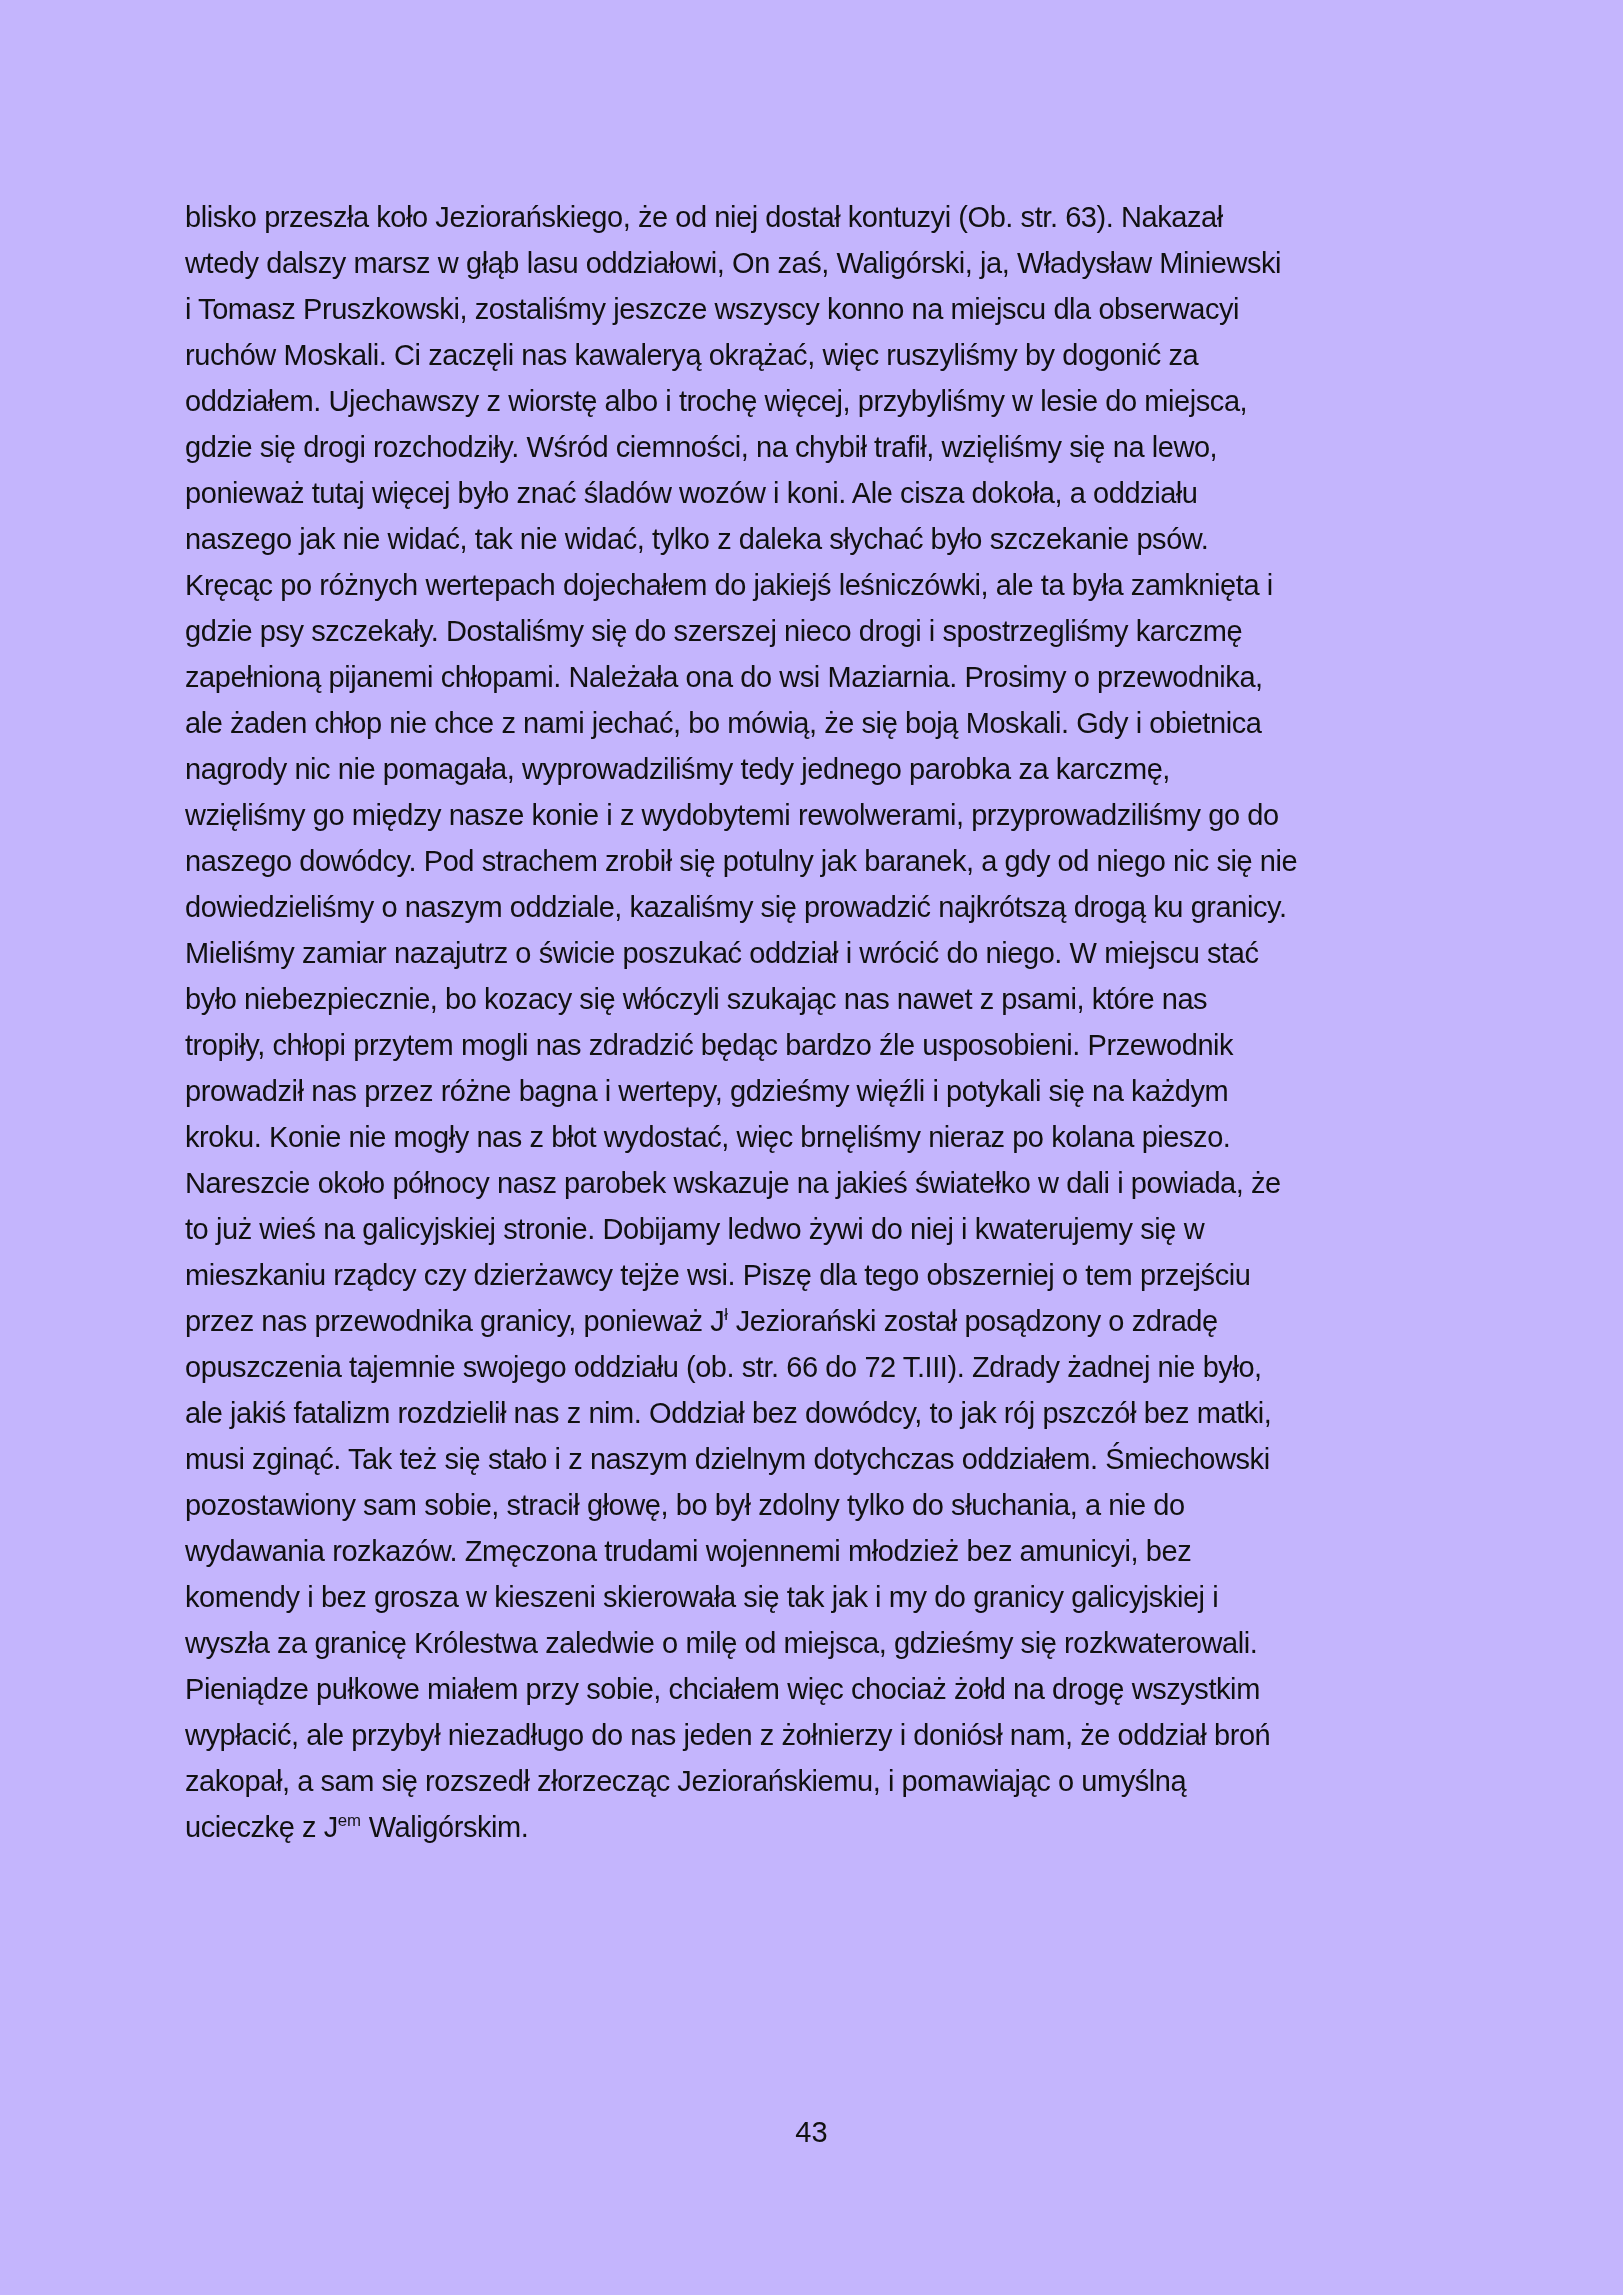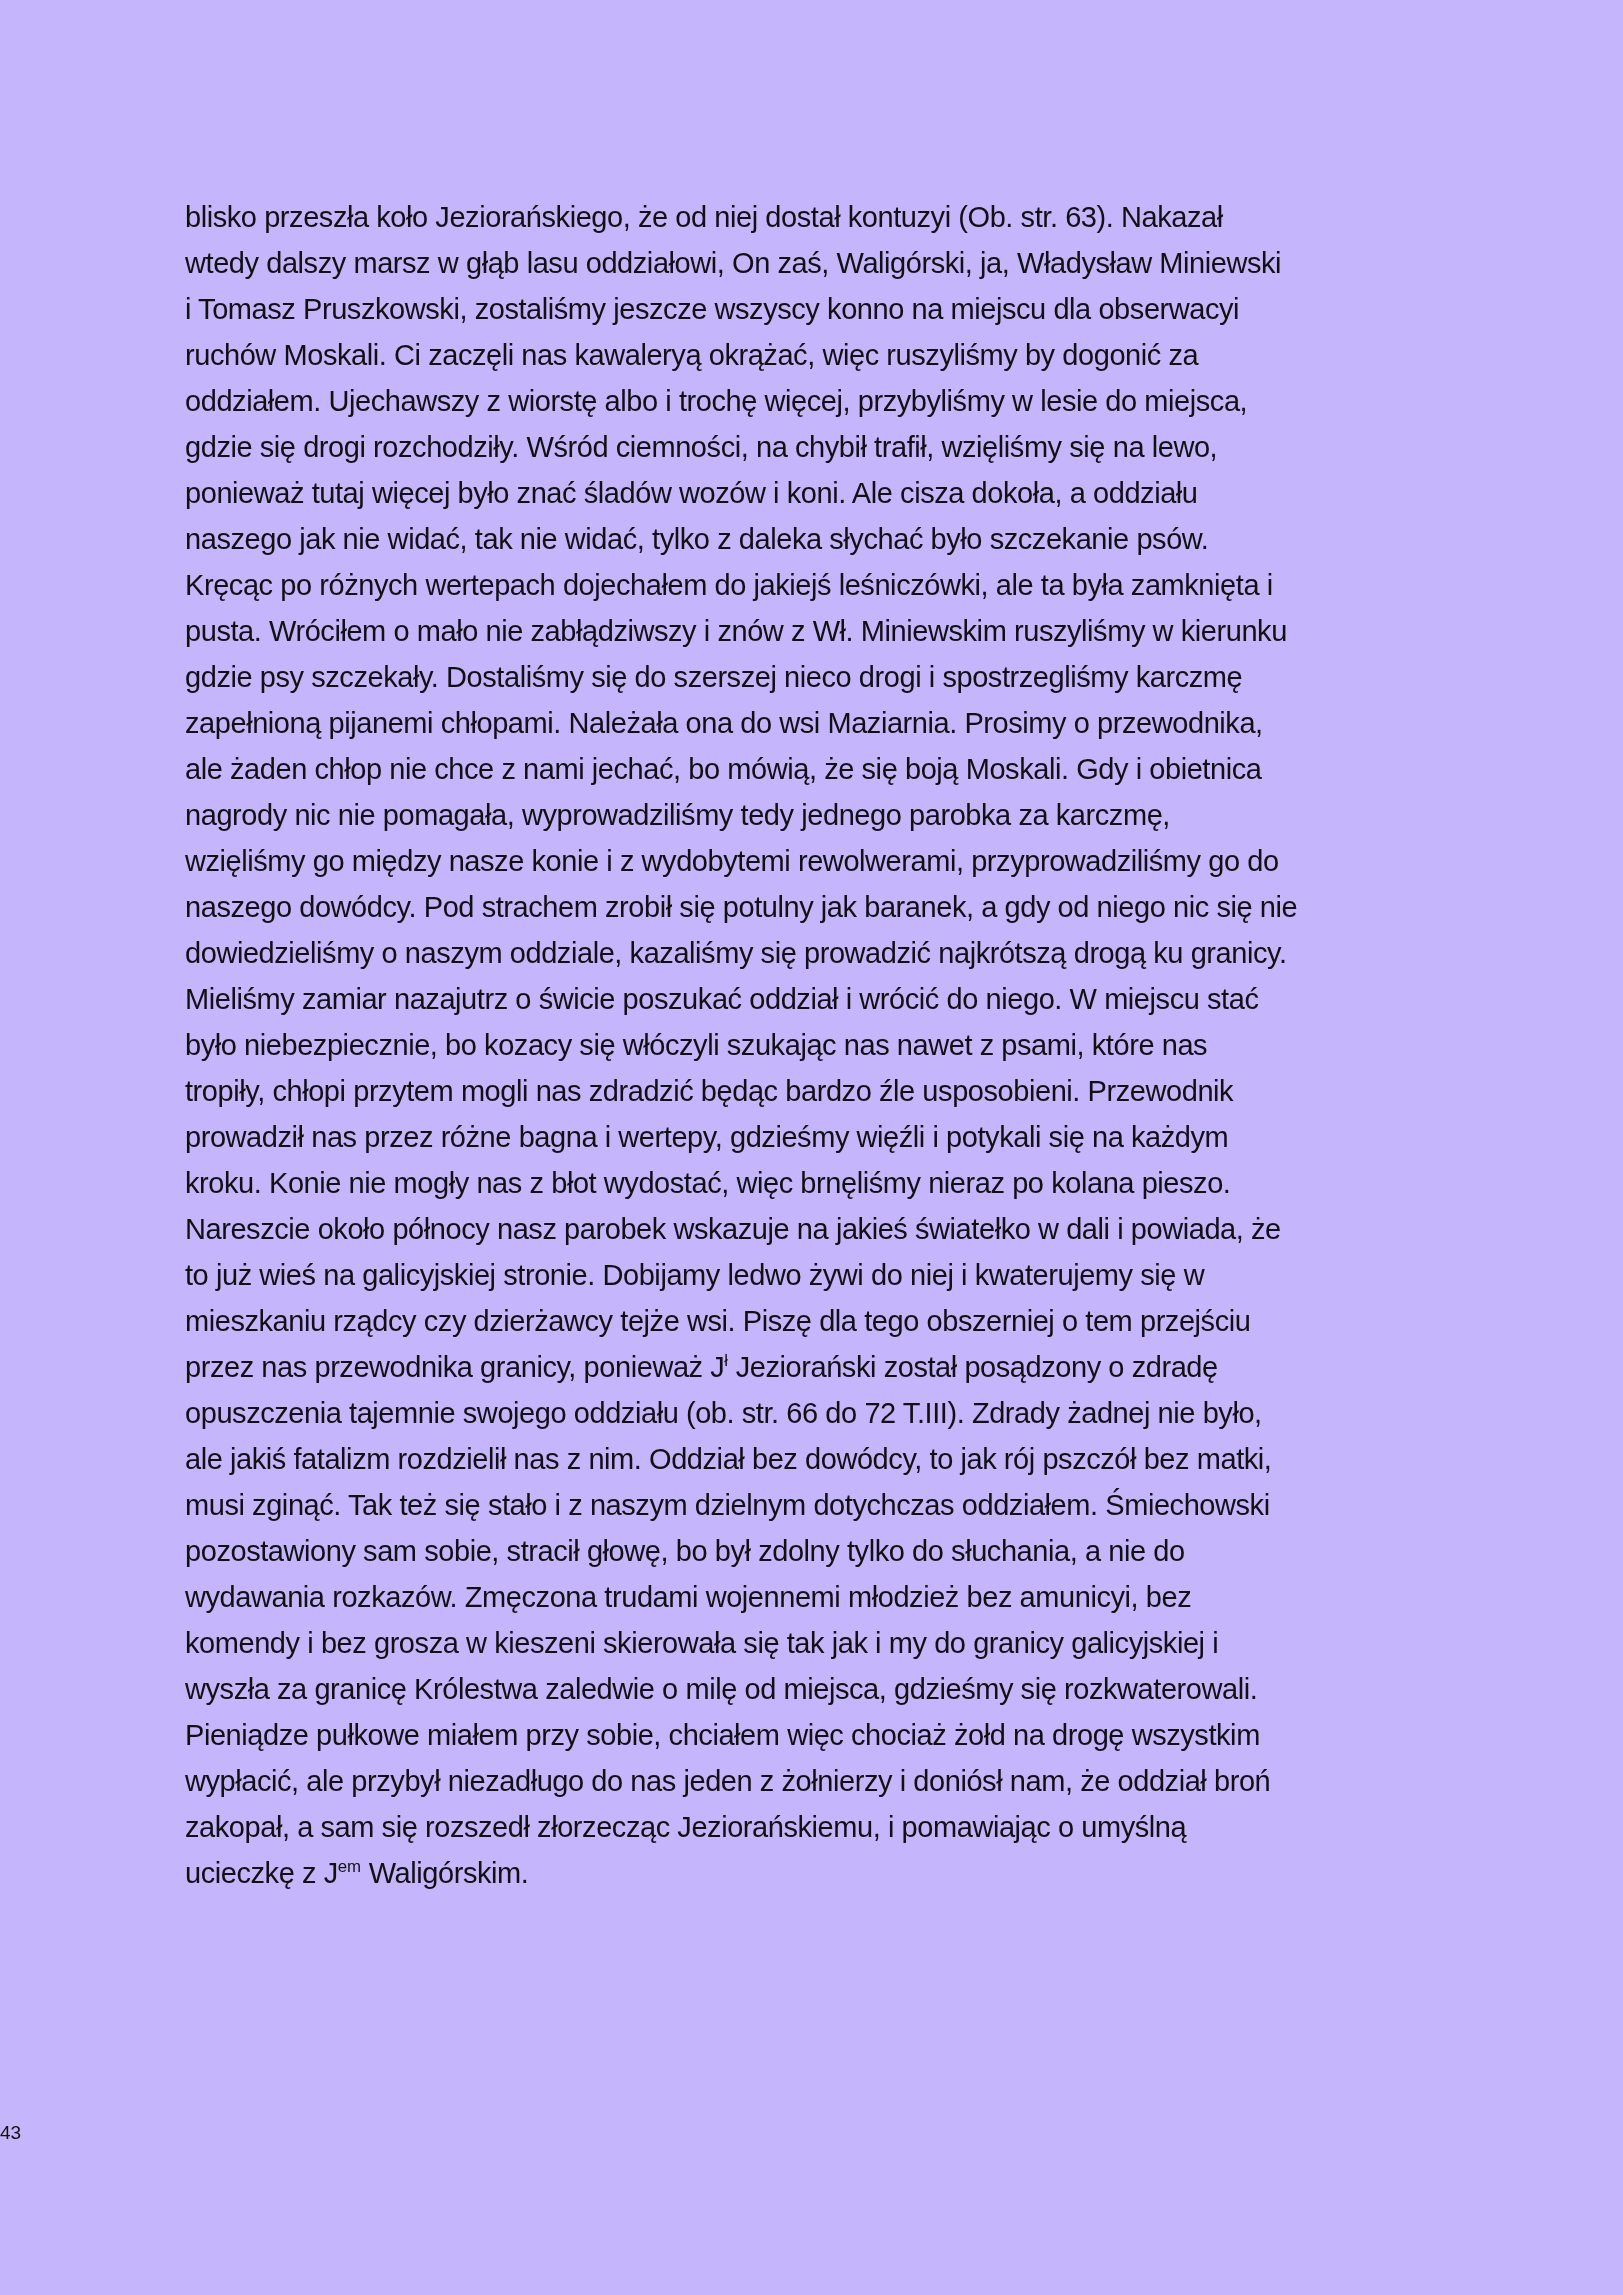--- a/index.html
+++ b/index.html
@@ -33,40 +33,39 @@
     font-size: 0.58em;
     vertical-align: super;
     line-height: 0;
     letter-spacing: 0;
   }
   .page-number {
     position: absolute;
     left: 0;
     top: 2114px;
     width: 100%;
-    text-align: left;
-    font-size: 19px;
+    text-align: center;
+    font-size: 29px;
     line-height: 37px;
   }
 </style>
 </head>
 <body>
 
 <div class="page">
   <div class="body-text">
       <div class="line">blisko przeszła koło Jeziorańskiego, że od niej dostał kontuzyi (Ob. str. 63). Nakazał</div>
       <div class="line">wtedy dalszy marsz w głąb lasu oddziałowi, On zaś, Waligórski, ja, Władysław Miniewski</div>
       <div class="line">i Tomasz Pruszkowski, zostaliśmy jeszcze wszyscy konno na miejscu dla obserwacyi</div>
       <div class="line">ruchów Moskali. Ci zaczęli nas kawaleryą okrążać, więc ruszyliśmy by dogonić za</div>
       <div class="line">oddziałem. Ujechawszy z wiorstę albo i trochę więcej, przybyliśmy w lesie do miejsca,</div>
       <div class="line">gdzie się drogi rozchodziły. Wśród ciemności, na chybił trafił, wzięliśmy się na lewo,</div>
       <div class="line">ponieważ tutaj więcej było znać śladów wozów i koni. Ale cisza dokoła, a oddziału</div>
       <div class="line">naszego jak nie widać, tak nie widać, tylko z daleka słychać było szczekanie psów.</div>
       <div class="line">Kręcąc po różnych wertepach dojechałem do jakiejś leśniczówki, ale ta była zamknięta i</div>
-      <div class="line">pusta. Wróciłem o mało nie zabłądziwszy i znów z Wł. Miniewskim ruszyliśmy w kierunku</div>
       <div class="line">gdzie psy szczekały. Dostaliśmy się do szerszej nieco drogi i spostrzegliśmy karczmę</div>
       <div class="line">zapełnioną pijanemi chłopami. Należała ona do wsi Maziarnia. Prosimy o przewodnika,</div>
       <div class="line">ale żaden chłop nie chce z nami jechać, bo mówią, że się boją Moskali. Gdy i obietnica</div>
       <div class="line">nagrody nic nie pomagała, wyprowadziliśmy tedy jednego parobka za karczmę,</div>
       <div class="line">wzięliśmy go między nasze konie i z wydobytemi rewolwerami, przyprowadziliśmy go do</div>
       <div class="line">naszego dowódcy. Pod strachem zrobił się potulny jak baranek, a gdy od niego nic się nie</div>
       <div class="line">dowiedzieliśmy o naszym oddziale, kazaliśmy się prowadzić najkrótszą drogą ku granicy.</div>
       <div class="line">Mieliśmy zamiar nazajutrz o świcie poszukać oddział i wrócić do niego. W miejscu stać</div>
       <div class="line">było niebezpiecznie, bo kozacy się włóczyli szukając nas nawet z psami, które nas</div>
       <div class="line">tropiły, chłopi przytem mogli nas zdradzić będąc bardzo źle usposobieni. Przewodnik</div>

